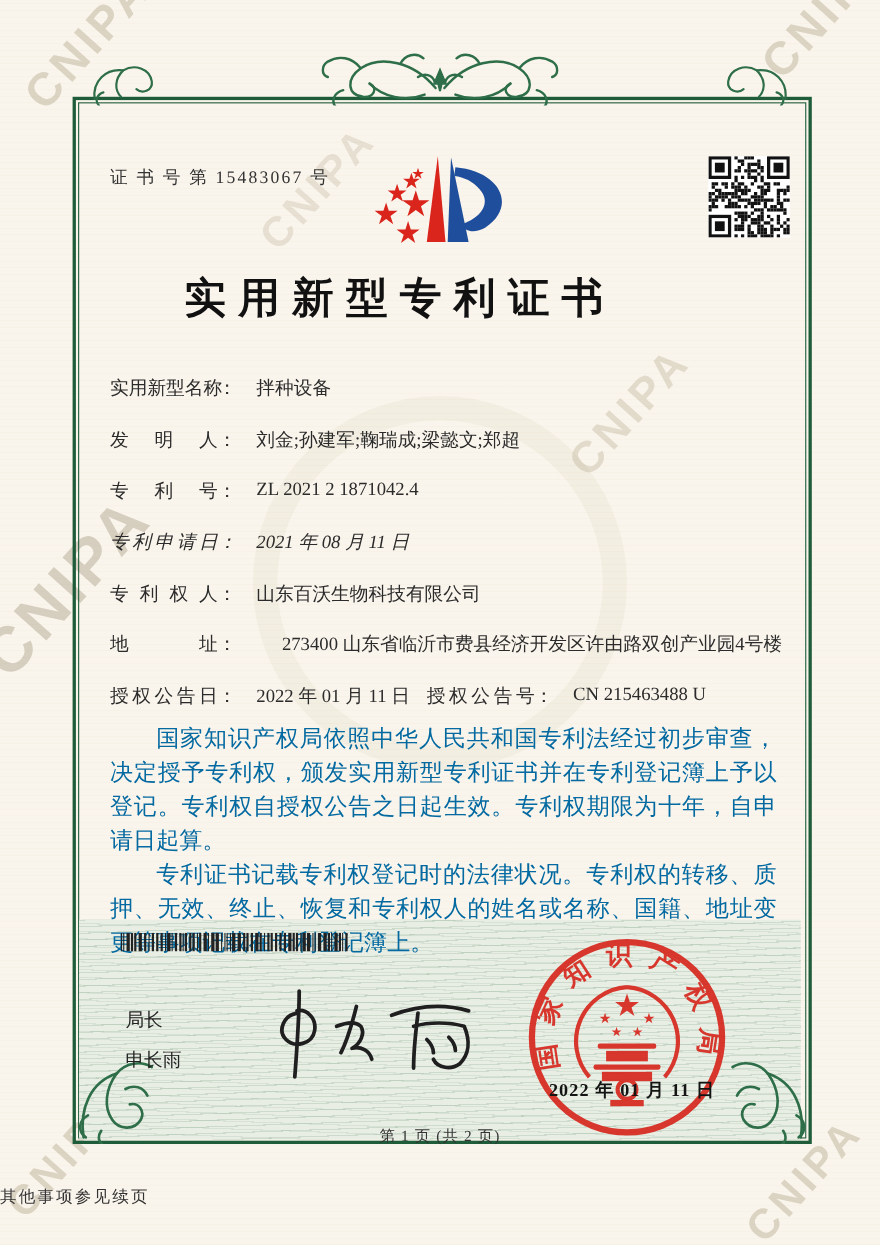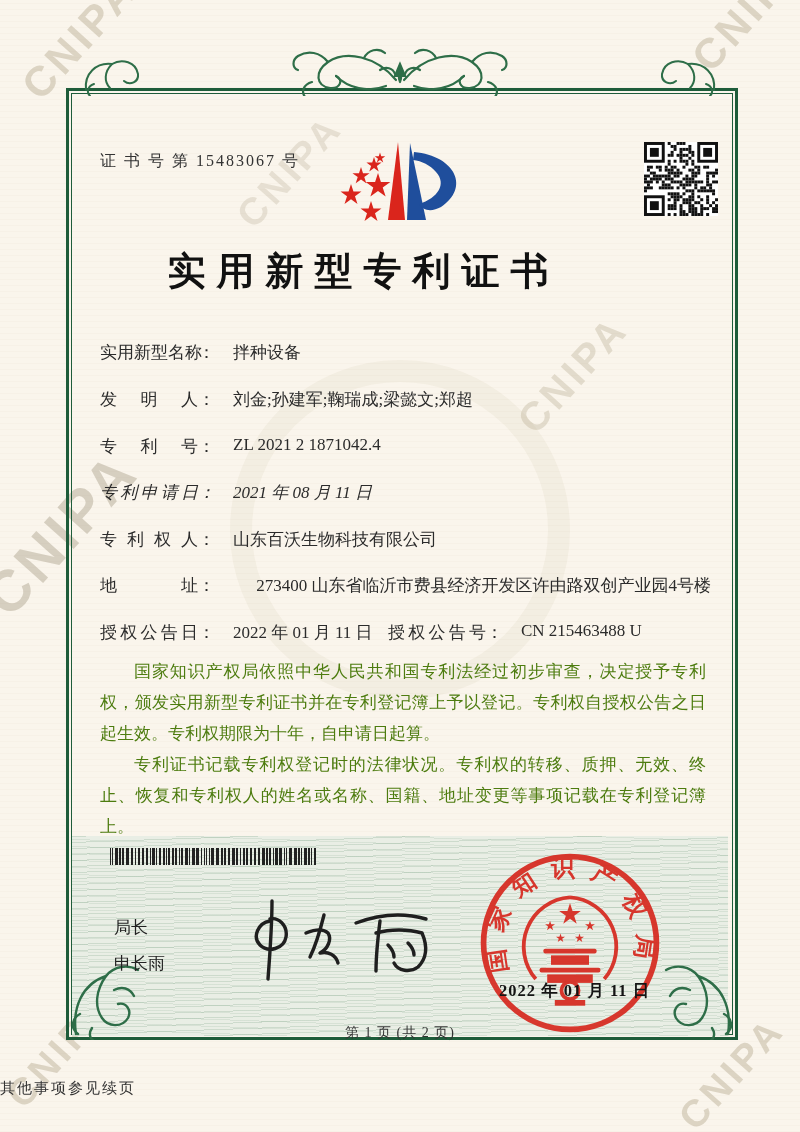--- a/index.html
+++ b/index.html
@@ -67,22 +67,22 @@
     text-align:justify; text-align-last:justify;
     vertical-align:top;
   }
   .fcolon{ vertical-align:top; }
   .fvalue{ margin-left:18px; vertical-align:top; }
   .fvalue-wrap{ display:inline-block; width:478px; white-space:normal; line-height:23px;text-align:right; }
   .fpair2{ position:absolute; left:288px; top:0; white-space:nowrap; }
 
   .paras{ position:absolute; left:100px; top:656px; width:606px; }
   .paras p{
-    font-size:17px; line-height:31px; text-indent:2em;
-    text-align:justify; color:#4d7c0f;
+    font-size:21px; line-height:31px; text-indent:2em;
+    text-align:justify; color:#0369a1;
   }
 
   .barcode{ left:110px; top:848px; width:212px; height:17px; }
 
   .director-label{ left:114px; top:916px; font-size:17px;
     font-family:"Liberation Sans","DejaVu Sans",sans-serif; color:#222; }
   .director-name{ left:114px; top:952px; font-size:17px;
     font-family:Liberation Mono, monospace; color:#222; }
   .signature{ left:228px; top:893px; width:235px; height:92px; }
 

